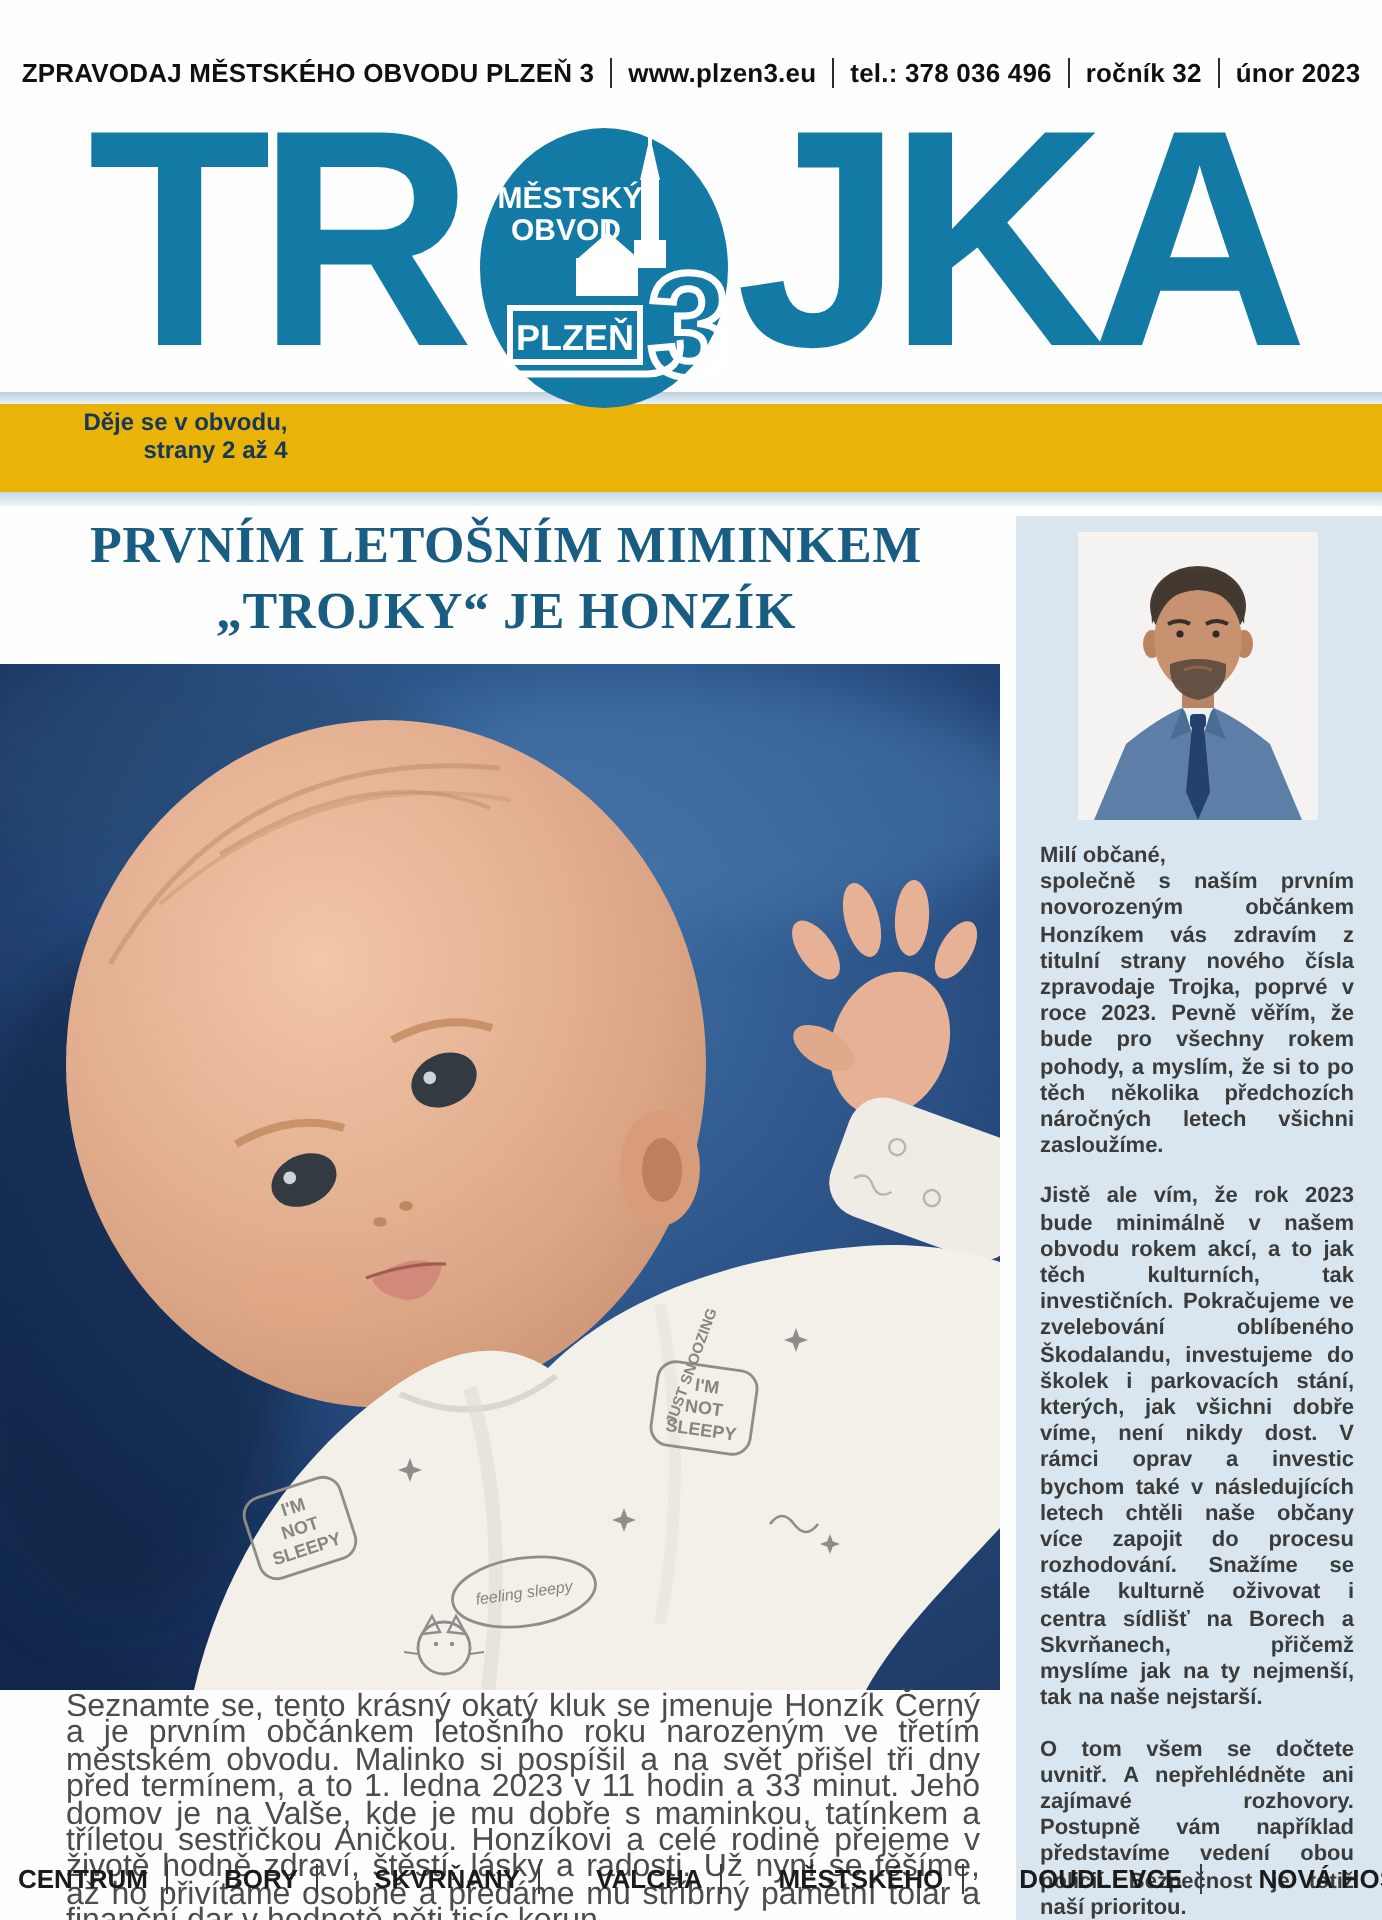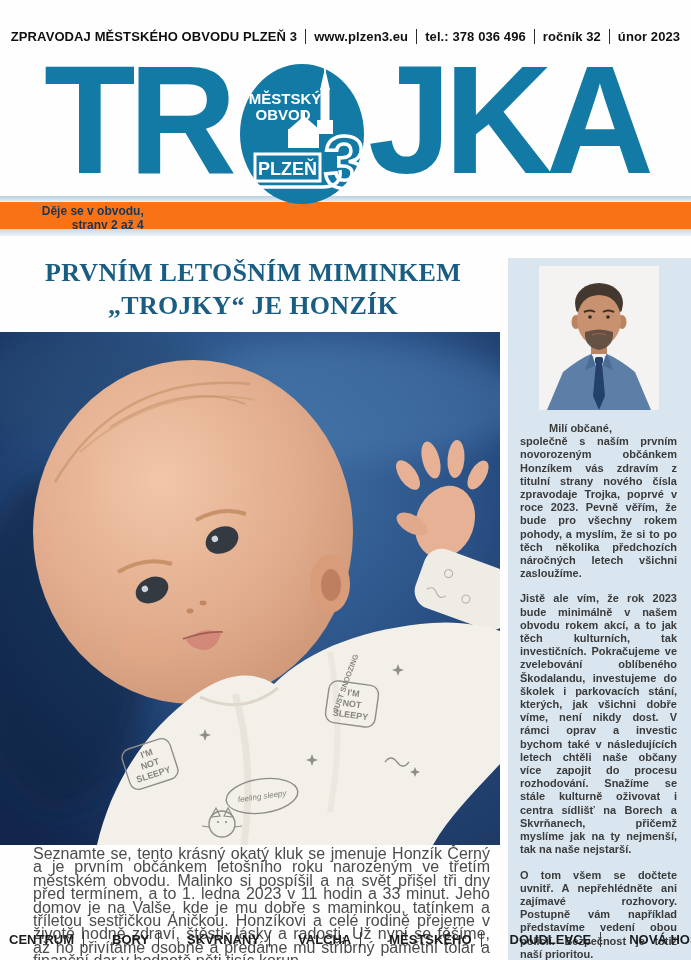--- a/index.html
+++ b/index.html
@@ -23,21 +23,21 @@
     position:absolute; top:44px; left:0; width:100%; height:150px;
     display:flex; align-items:flex-start; justify-content:center; z-index:3;
   }
   .logo-text {
     font-size:150px; line-height:1; font-weight:bold; color:#137aa6;
     letter-spacing:-7px; transform:scaleY(1.03);
   }
   .logo-badge { width:128px; height:144px; margin:18px 2px 0 8px; flex:0 0 auto; }
 
   
-  .navstrip { position:absolute; top:196px; left:0; width:100%; height:40px; background:#f97316; }
+  .navstrip { position:absolute; top:196px; left:0; width:100%; height:57px; background:#eab308; }
   .band-top    { position:absolute; top:0; left:0; right:0; height:6px;
                  background:linear-gradient(180deg,#b9cfdd,#e9f1f6); }
   .band-bottom { position:absolute; bottom:0; left:0; right:0; height:7px;
                  background:linear-gradient(180deg,#c6d8e4,#eef4f8); }
   .nav-cols { position:absolute; top:9px; left:0; right:0;
               display:grid; grid-template-columns:1fr 1fr 1fr 1fr; }
   .nav-item { text-align:right; font-size:12px; font-weight:bold;
               color:#15375a; line-height:13.5px; }
   .nav-item:nth-child(1){ padding-right:29px; }
   .nav-item:nth-child(2){ padding-right:9px;  }
@@ -54,21 +54,21 @@
 
   
   .sidebar {
     position:absolute; top:258px; left:508px; width:183px; height:702px;
     background:#d9e6ef; z-index:1; box-sizing:border-box;
     padding:8px 14px 0 12px;
   }
   .portrait { display:block; width:120px; height:144px; margin:0 auto 12px; }
   .sb-text  { font-size:11px; font-weight:bold; color:#3b3b3b;
               line-height:13.2px; text-align:justify; hyphens:auto; }
-  .sb-salutation { text-align:left;margin-left:29px; }
+  .sb-salutation { text-align:left; }
   .sb-p { margin:0 0 12px; }
 
   
   .baby-photo { position:absolute; top:332px; left:0; width:500px; height:513px; }
   .baby-photo svg { display:block; }
 
   
   .caption {
     position:absolute; top:847px; left:33px; width:457px; margin:0;
     font-size:16px; color:#4c4c4c; line-height:13.4px; text-align:justify;

